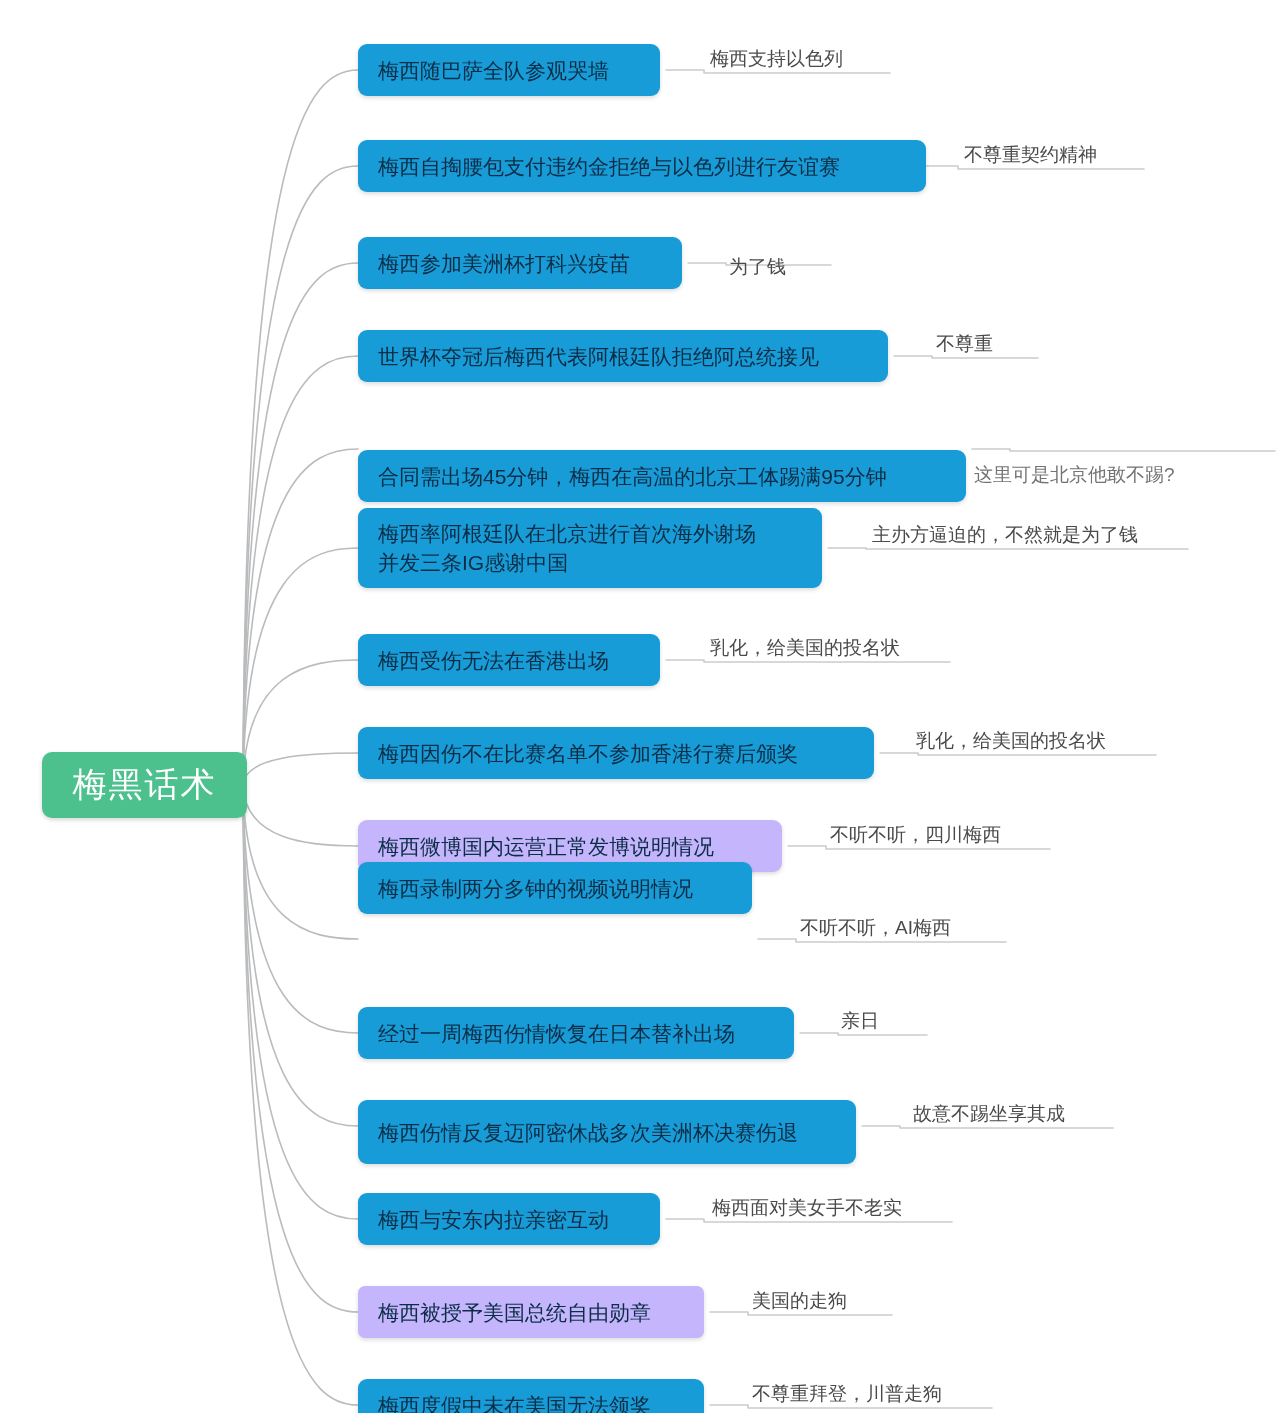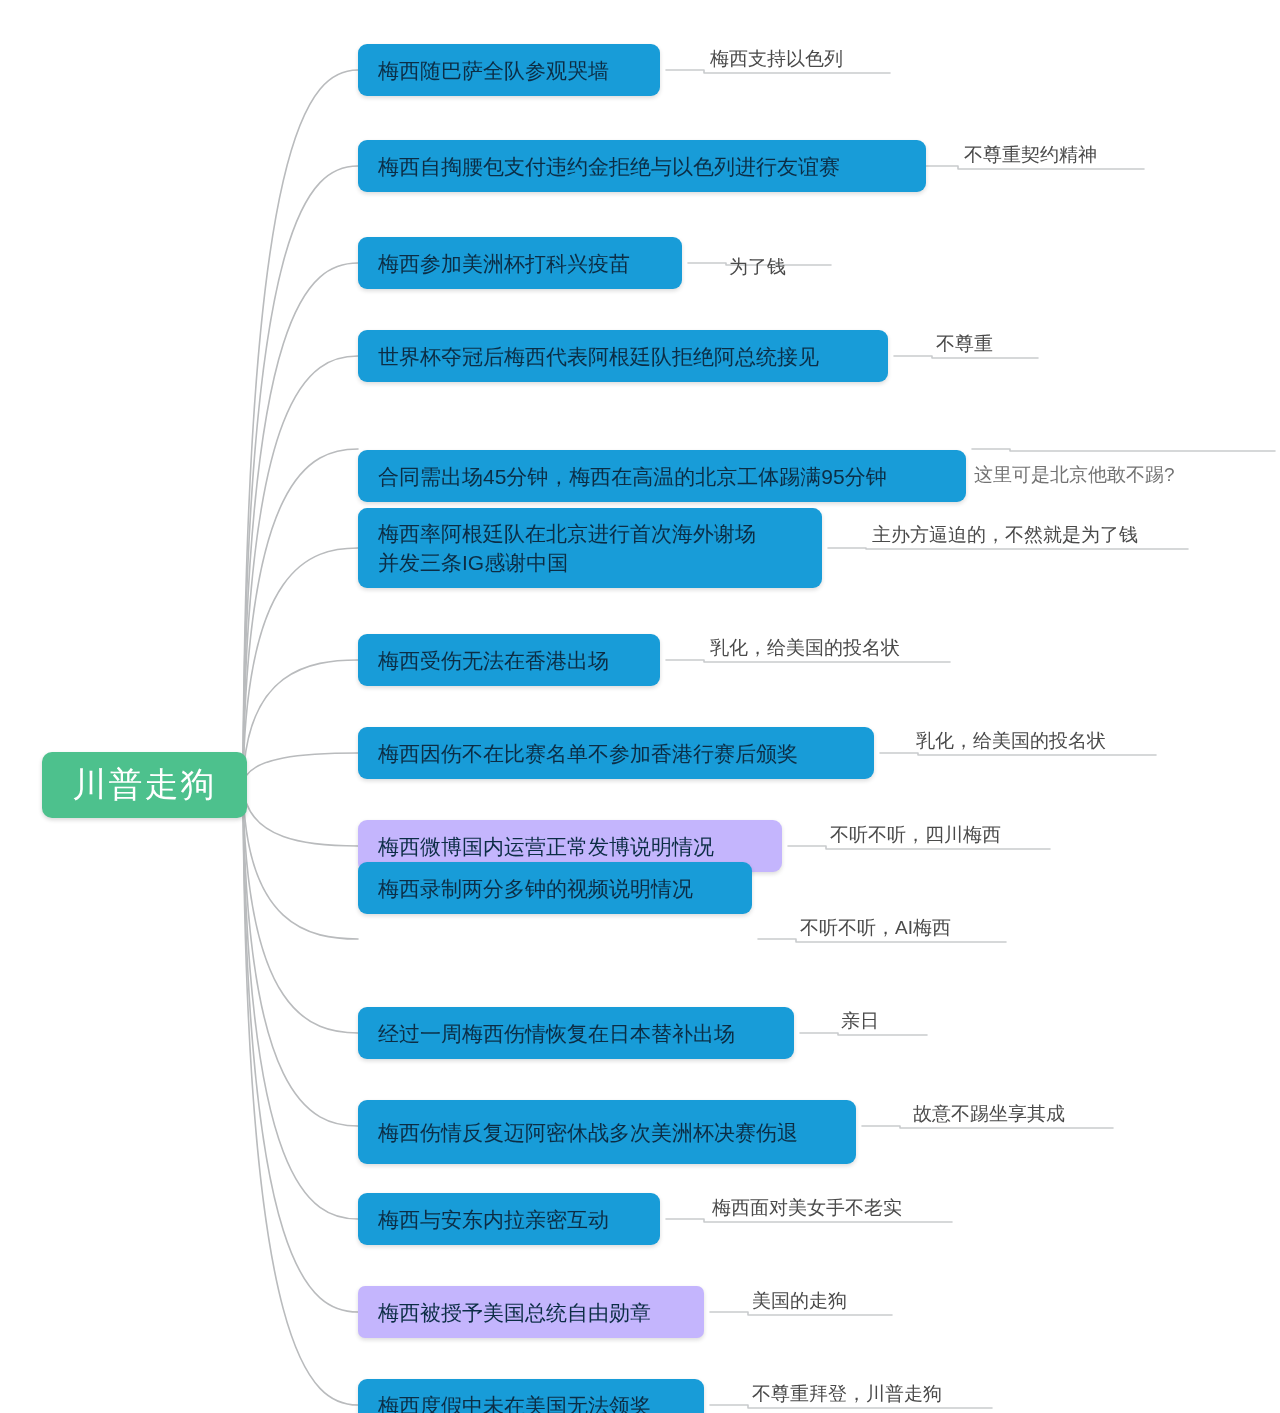--- a/index.html
+++ b/index.html
@@ -97,21 +97,21 @@
         <path d="M 243 785 C 245.3 1184.28 309.7 1219 358 1219" stroke="#b9bbbd" stroke-width="1.6"></path>
         <path d="M 666 1219 L 704 1219 L 704 1222 L 952 1222" stroke="#c9cbcd" stroke-width="1.6"></path>
         <path d="M 243 785 C 245.3 1269.8400000000001 309.7 1312 358 1312" stroke="#b9bbbd" stroke-width="1.6"></path>
         <path d="M 710 1312 L 748 1312 L 748 1315 L 892 1315" stroke="#c9cbcd" stroke-width="1.6"></path>
         <path d="M 243 785 C 245.3 1355.4 309.7 1405 358 1405" stroke="#b9bbbd" stroke-width="1.6"></path>
         <path d="M 710 1405 L 748 1405 L 748 1408 L 992 1408" stroke="#c9cbcd" stroke-width="1.6"></path>
       </g>
   </svg>
   <div id="nodes">
       <div class="root-node" style="left: 42px; top: 752px; width: 205px; height: 66px; background: rgb(77, 193, 141); color: rgb(255, 255, 255);">
-        <span>川普走狗</span>
+        <span>梅黑话术</span>
       </div>
       <div class="topic-node" style="left: 358px; top: 44px; width: 302px; height: 52px; background: rgb(24, 156, 216); color: rgb(12, 45, 69);"><span>梅西随巴萨全队参观哭墙</span></div>
       <div class="leaf-label" style="left: 710px; top: 48px; color: rgb(74, 74, 74);">梅西支持以色列</div>
       <div class="topic-node" style="left: 358px; top: 140px; width: 568px; height: 52px; background: rgb(24, 156, 216); color: rgb(12, 45, 69);"><span>梅西自掏腰包支付违约金拒绝与以色列进行友谊赛</span></div>
       <div class="leaf-label" style="left: 964px; top: 144px; color: rgb(74, 74, 74);">不尊重契约精神</div>
       <div class="topic-node" style="left: 358px; top: 237px; width: 324px; height: 52px; background: rgb(24, 156, 216); color: rgb(12, 45, 69);"><span>梅西参加美洲杯打科兴疫苗</span></div>
       <div class="leaf-label" style="left: 729px; top: 256px; color: rgb(74, 74, 74);">为了钱</div>
       <div class="topic-node" style="left: 358px; top: 330px; width: 530px; height: 52px; background: rgb(24, 156, 216); color: rgb(12, 45, 69);"><span>世界杯夺冠后梅西代表阿根廷队拒绝阿总统接见</span></div>
       <div class="leaf-label" style="left: 936px; top: 333px; color: rgb(74, 74, 74);">不尊重</div>
       <div class="topic-node" style="left: 358px; top: 423px; width: 608px; height: 52px; background: rgb(24, 156, 216); color: rgb(12, 45, 69); margin-top: 27px;"><span>合同需出场45分钟，梅西在高温的北京工体踢满95分钟</span></div>

